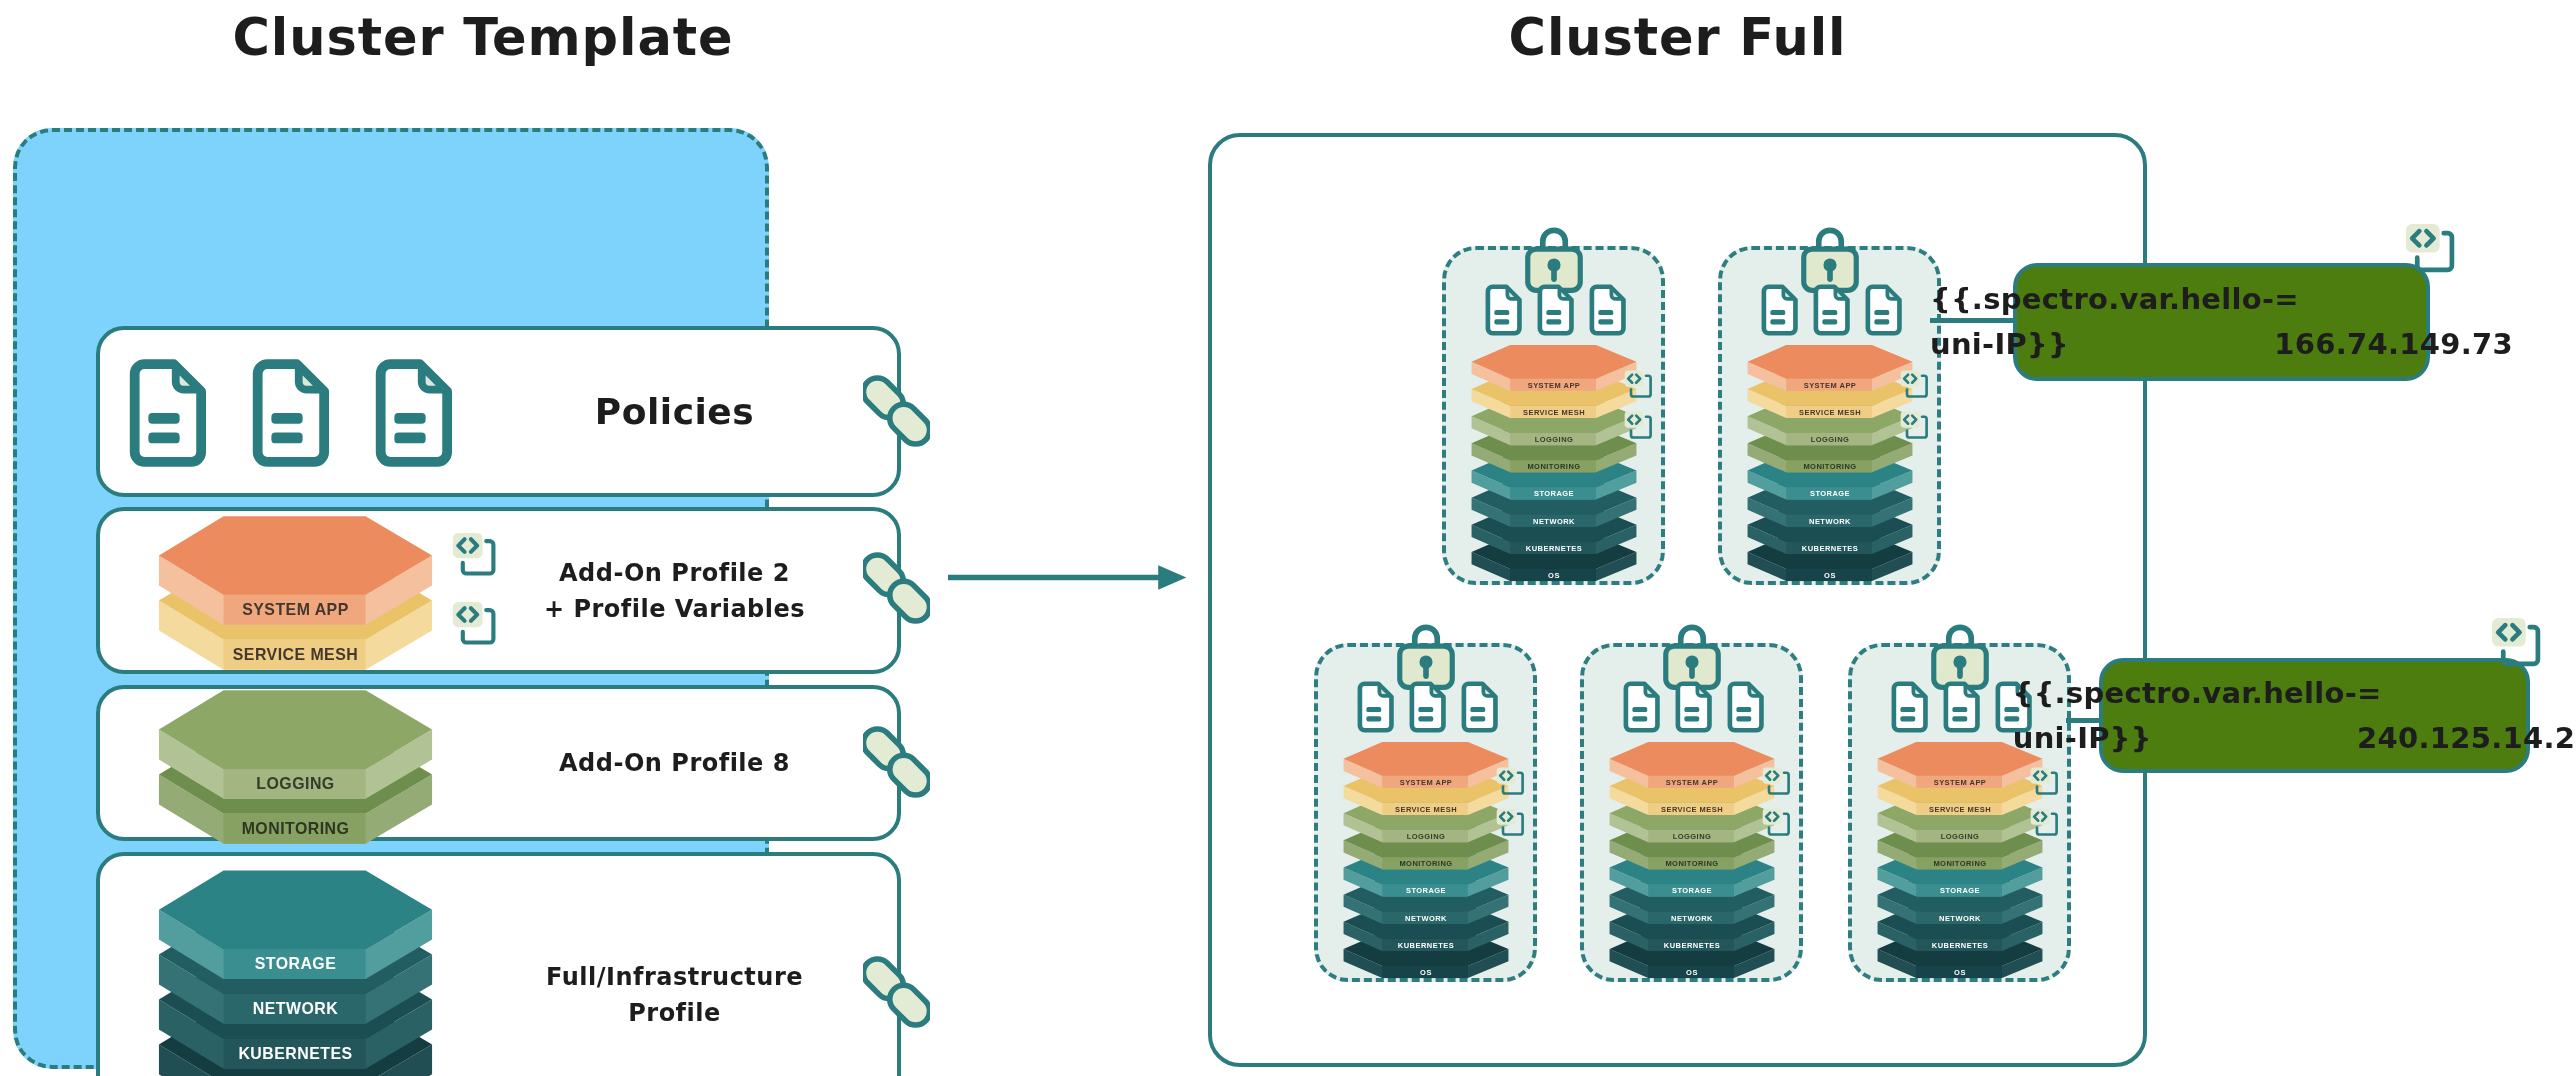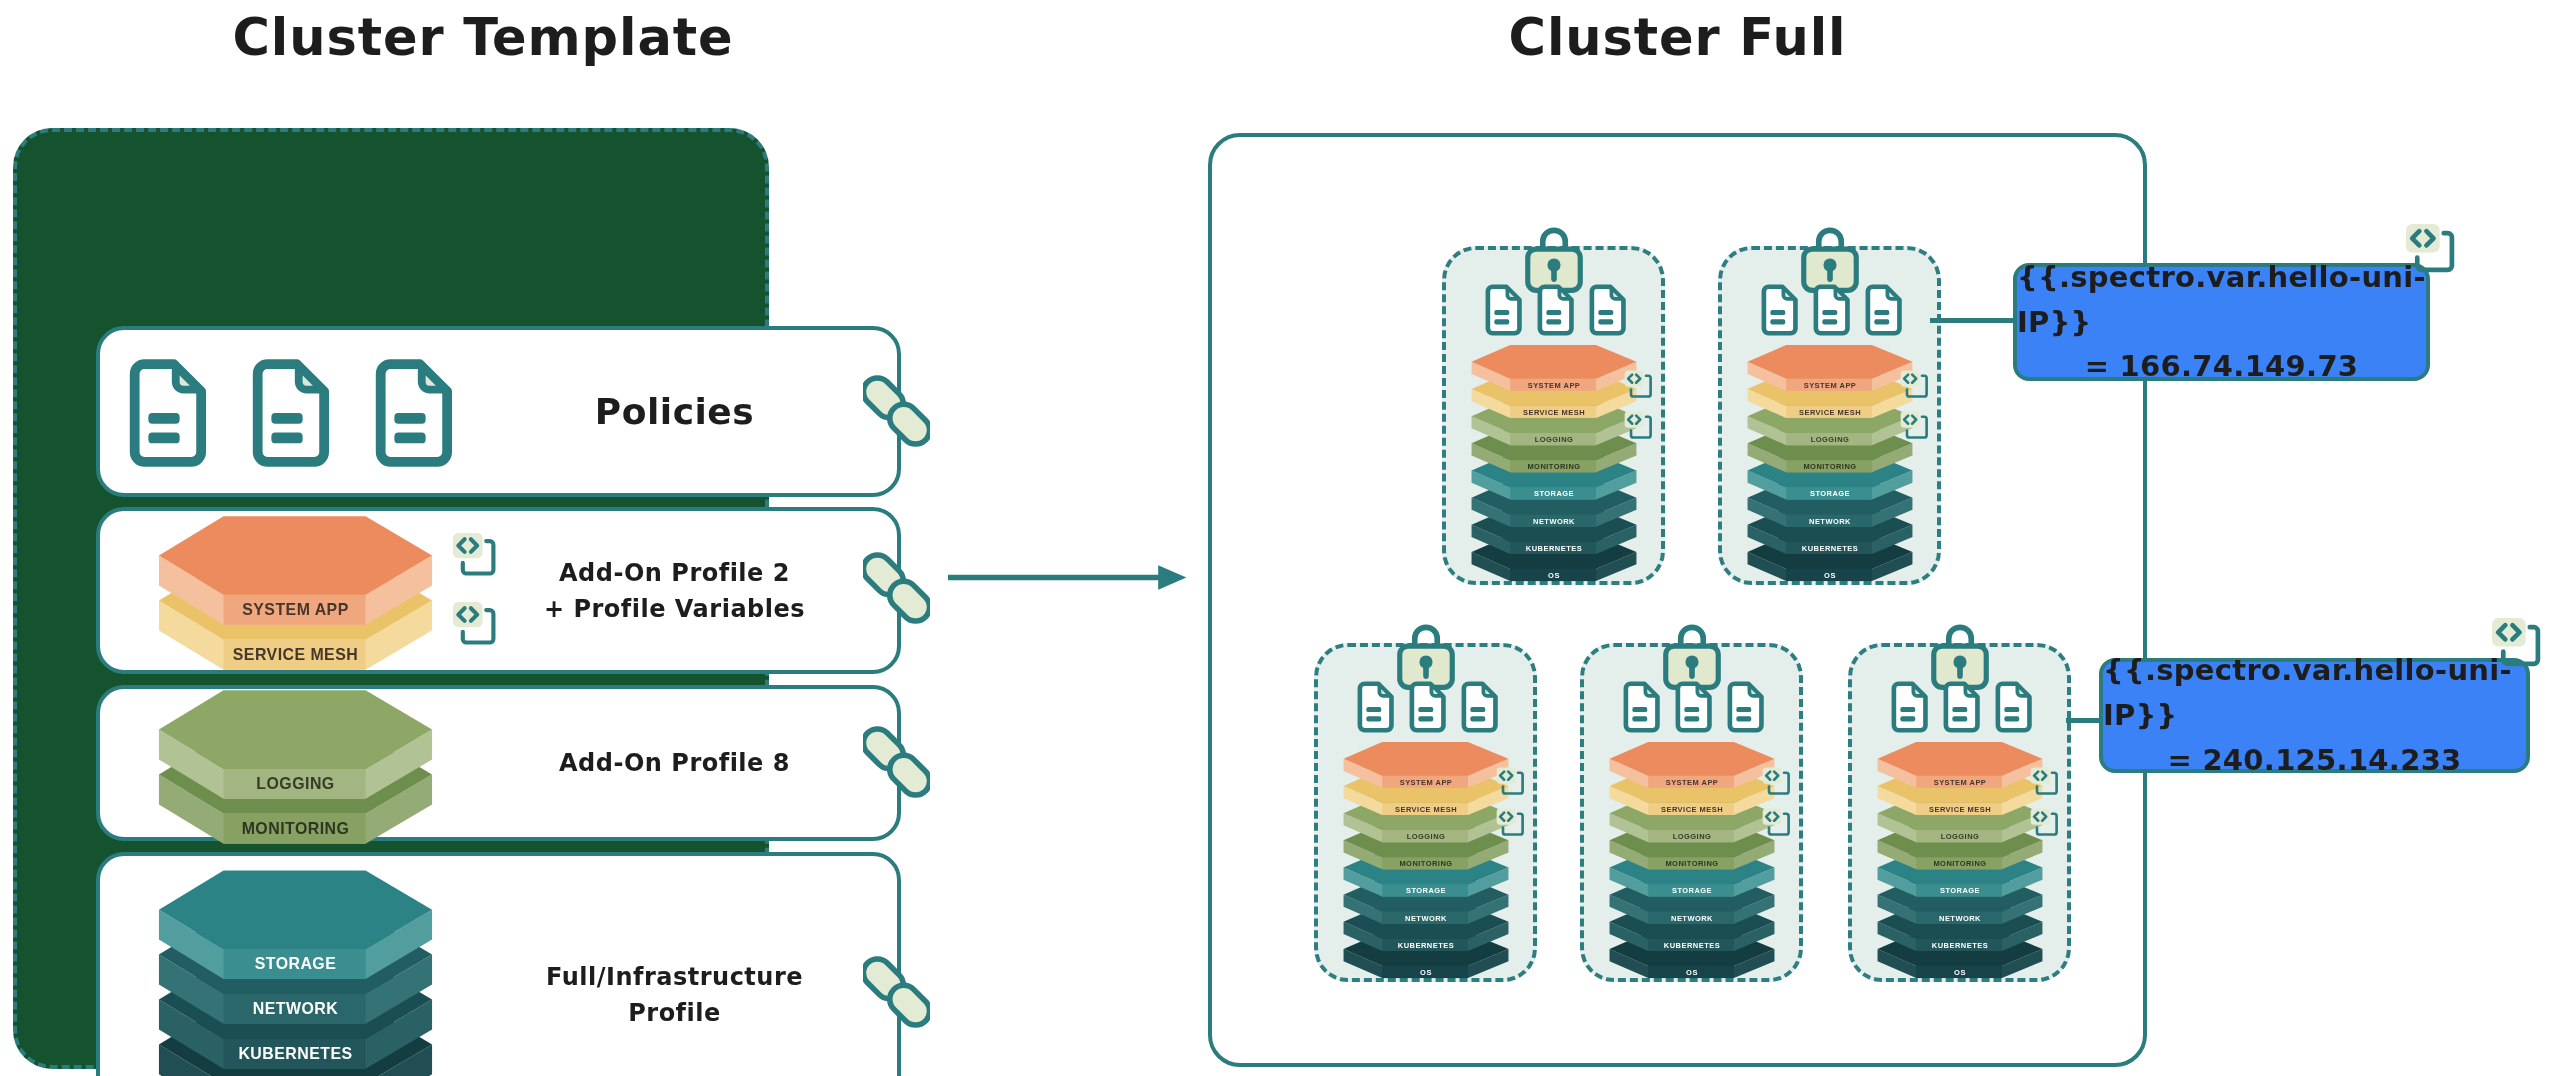--- a/index.html
+++ b/index.html
@@ -4,21 +4,21 @@
 <style>
   html,body{margin:0;padding:0;background:#ffffff;}
   .page{position:relative;width:2576px;height:1077px;overflow:hidden;
         font-family:"DejaVu Sans",cursive;color:#1d1d1d;}
   .title{position:absolute;top:7.5px;font-size:51px;font-weight:700;
          text-align:center;letter-spacing:0.9px;}
   #left-title{left:13px;width:940px;}
   #right-title{left:1208px;width:939px;}
 
   .template-container{position:absolute;left:13px;top:128px;width:756px;height:941px;
-      border:4.7px dashed #2b7c7e;border-radius:39px;background:#14532d;box-sizing:border-box;}
+      border:4.7px dashed #2b7c7e;border-radius:39px;background:#7dd3fc;box-sizing:border-box;}
   .profile-box{position:absolute;left:79px;width:805px;background:#ffffff;
       border:4.7px solid #2b7c7e;border-radius:28px;box-sizing:border-box;}
   #box-policies{top:194px;height:171px;}
   #box-addon2{top:375px;height:167px;}
   #box-addon1{top:553px;height:156px;}
   #box-infra{top:720px;height:286px;}
 
   .box-label{position:absolute;left:365px;right:13px;top:0;bottom:0;display:flex;
       flex-direction:column;justify-content:center;align-items:center;
       font-size:24px;font-weight:700;line-height:1.5;letter-spacing:0.5px;}
@@ -41,22 +41,22 @@
   .fleet-container{position:absolute;left:1208px;top:133px;width:939px;height:934px;
       border:4.7px solid #2b7c7e;border-radius:32px;background:#ffffff;box-sizing:border-box;z-index:1;}
 
   .cluster-stack{position:absolute;width:223px;height:339px;background:#e4efec;
       border:4.7px dashed #2e7d80;border-radius:34px;box-sizing:border-box;}
   .stack-lock{position:absolute;left:50%;transform:translateX(-50%);top:-30px;}
   .stack-docs{position:absolute;left:50%;transform:translateX(-50%);top:34px;display:flex;gap:11.2px;}
   .stack-hex{position:absolute;left:50%;transform:translateX(-50%);top:94px;}
   .stack-code{position:absolute;left:178px;width:30px;height:32px;}
 
-  .callout{position:absolute;background:#3b82f6;border:4.7px solid #2b7c7e;border-radius:16px;
-      box-sizing:border-box;z-index:6;display:flex;flex-direction:column;justify-content:center;
+  .callout{position:absolute;background:#4d7c0f;border:4.7px solid #2b7c7e;border-radius:24px;
+      box-sizing:border-box;z-index:6;display:flex;flex-direction:row;justify-content:center;
       align-items:center;font-size:29px;font-weight:700;line-height:1.55;letter-spacing:0.3px;}
   #callout-1{left:2013px;top:263px;width:417px;height:118px;}
   #callout-2{left:2099px;top:658px;width:431px;height:115px;}
   .callout-code{position:absolute;z-index:7;width:52px;height:54px;}
   #callout-code-1{left:2405px;top:223px;}
   #callout-code-2{left:2491px;top:617px;}
 
   .connector{position:absolute;height:4.7px;background:#2b7c7e;z-index:4;}
   #connector-1{left:1930px;top:318px;width:86px;}
   #connector-2{left:2066px;top:718px;width:37px;}

